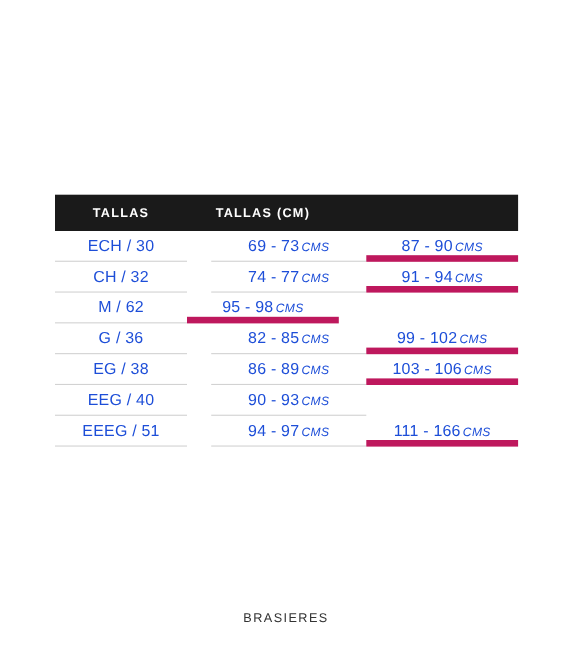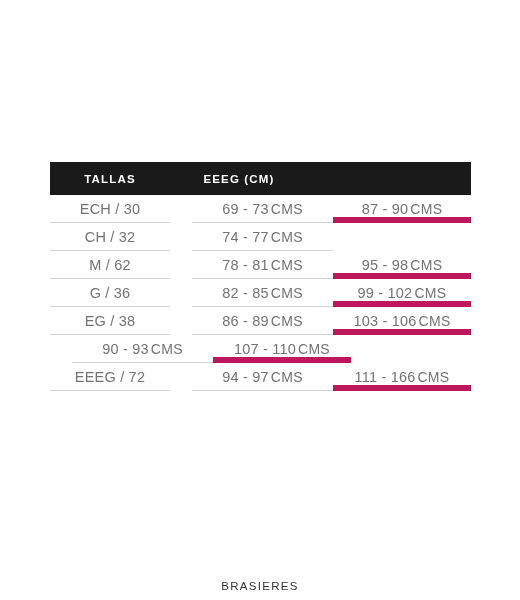--- a/index.html
+++ b/index.html
@@ -12,21 +12,21 @@
     height: 600px;
     font-family: "Liberation Sans", sans-serif;
     color: #3a3a3a;
     position: relative;
     overflow: hidden;
   }
 
   .size-chart {
     position: absolute;
     left: 50px;
-    top: 162px;
+    top: 177px;
     width: 421px;
   }
 
   
   .chart-header {
     display: flex;
     background: #1a1a1a;
     height: 33px;
     align-items: center;
   }
@@ -47,21 +47,21 @@
   .chart-body { display: block; }
 
   .chart-row {
     display: flex;
     height: 28px;
     align-items: center;
   }
   .chart-row .cell {
     font-size: 14.5px;
     font-weight: normal;
-    color: #737373;
+    color: #1d4ed8;
     text-align: center;
     height: 28px;
     line-height: 28px;
     box-sizing: border-box;
     letter-spacing: 0.2px;
   }
   
   .chart-row .cell.col-1 {
     border-bottom: 1px solid #d2d2d2;
   }
@@ -72,86 +72,87 @@
     flex: 0 0 141px;
   }
   .chart-row .cell.col-3 {
     border-bottom: 6px solid #be185d;
   }
   .chart-row:first-child .cell {
     border-top: none;
   }
 
   .unit {
-    font-size: 14px;
+    font-size: 11px;
     letter-spacing: 0.3px;
     margin-left: 2px;
     vertical-align: baseline;
+    font-style: italic;
   }
 
   
   .chart-footer {
     position: absolute;
     left: 0;
     right: 0;
-    top: 580px;
+    top: 556px;
     text-align: center;
     font-size: 11.5px;
     letter-spacing: 1.3px;
     color: #333333;
   }
 </style>
 </head>
 <body>
 
 <div class="size-chart">
 
   <div class="chart-header">
     <div class="cell col-1">TALLAS</div>
-    <div class="cell col-3">EEEG (CM)</div>
+    <div class="cell col-3">TALLAS (CM)</div>
   </div>
 
   <div class="chart-body">
 
     <div class="chart-row">
       <div class="cell col-1">ECH / 30</div>
       <div class="cell col-2"><span>69 - 73</span><span class="unit">CMS</span></div>
       <div class="cell col-3"><span>87 - 90</span><span class="unit">CMS</span></div>
     </div>
 
     <div class="chart-row">
       <div class="cell col-1">CH / 32</div>
       <div class="cell col-2"><span>74 - 77</span><span class="unit">CMS</span></div>
+      <div class="cell col-3"><span>91 - 94</span><span class="unit">CMS</span></div>
     </div>
 
     <div class="chart-row">
       <div class="cell col-1">M / 62</div>
-      <div class="cell col-2"><span>78 - 81</span><span class="unit">CMS</span></div>
       <div class="cell col-3"><span>95 - 98</span><span class="unit">CMS</span></div>
     </div>
 
     <div class="chart-row">
       <div class="cell col-1">G / 36</div>
       <div class="cell col-2"><span>82 - 85</span><span class="unit">CMS</span></div>
       <div class="cell col-3"><span>99 - 102</span><span class="unit">CMS</span></div>
     </div>
 
     <div class="chart-row">
       <div class="cell col-1">EG / 38</div>
       <div class="cell col-2"><span>86 - 89</span><span class="unit">CMS</span></div>
       <div class="cell col-3"><span>103 - 106</span><span class="unit">CMS</span></div>
     </div>
 
     <div class="chart-row">
+      <div class="cell col-1">EEG / 40</div>
       <div class="cell col-2"><span>90 - 93</span><span class="unit">CMS</span></div>
-      <div class="cell col-3"><span>107 - 110</span><span class="unit">CMS</span></div>
     </div>
 
     <div class="chart-row">
-      <div class="cell col-1">EEEG / 72</div>
+      <div class="cell col-1">EEEG / 51</div>
       <div class="cell col-2"><span>94 - 97</span><span class="unit">CMS</span></div>
       <div class="cell col-3"><span>111 - 166</span><span class="unit">CMS</span></div>
     </div>
 
   </div>
 </div>
 
 <div class="chart-footer">BRASIERES</div>
 
 </body></html>

